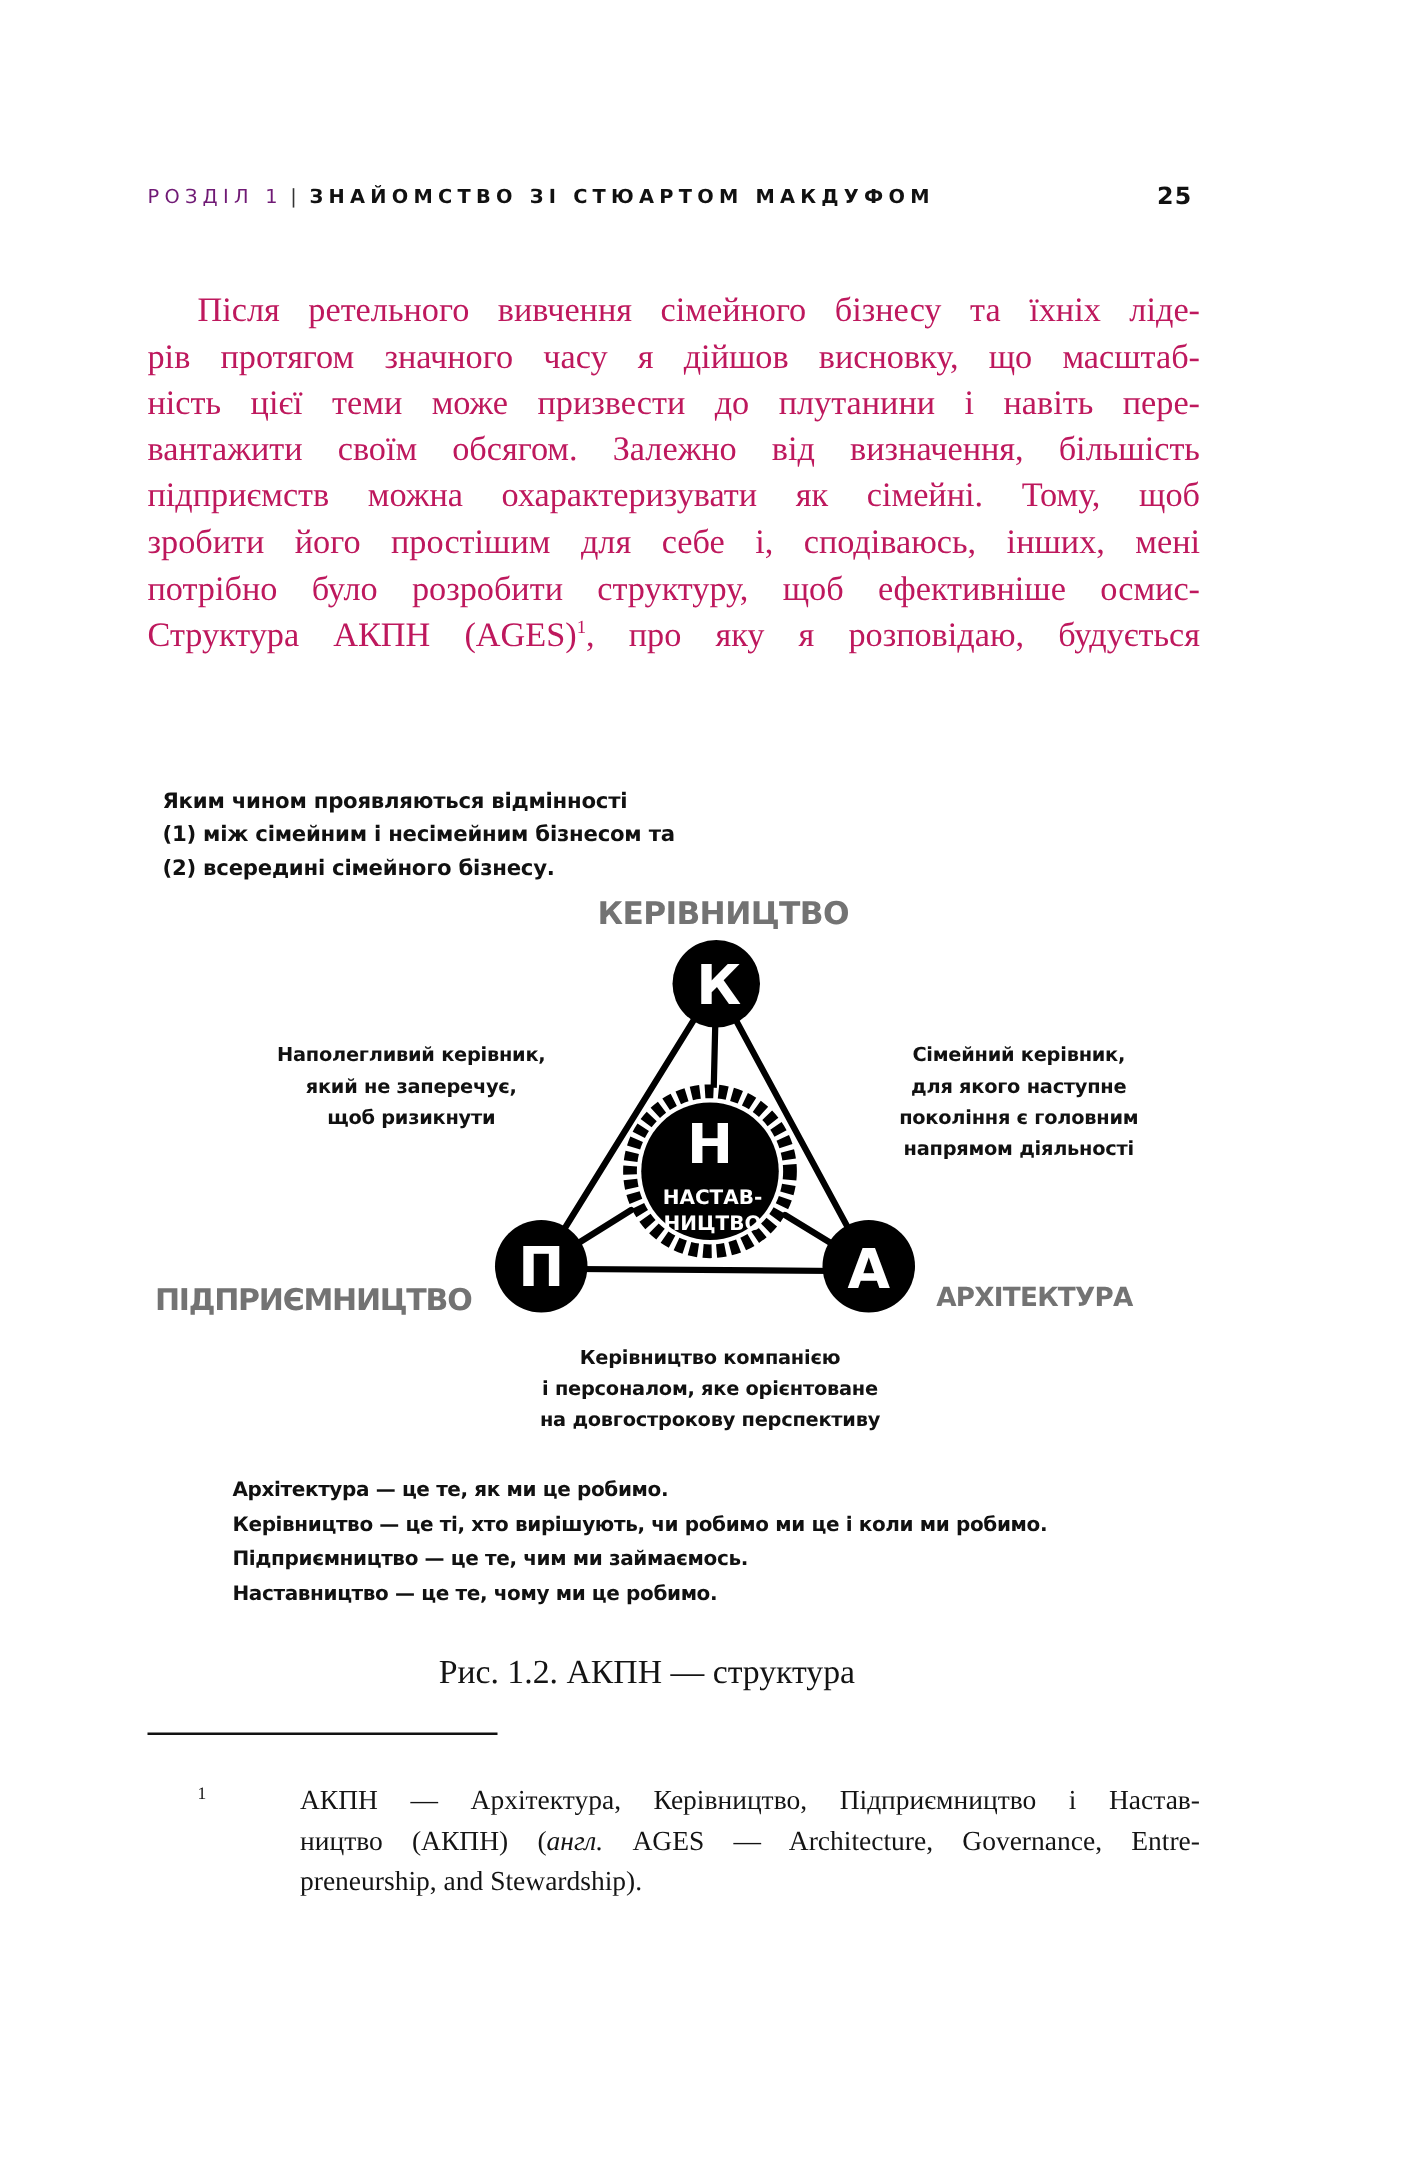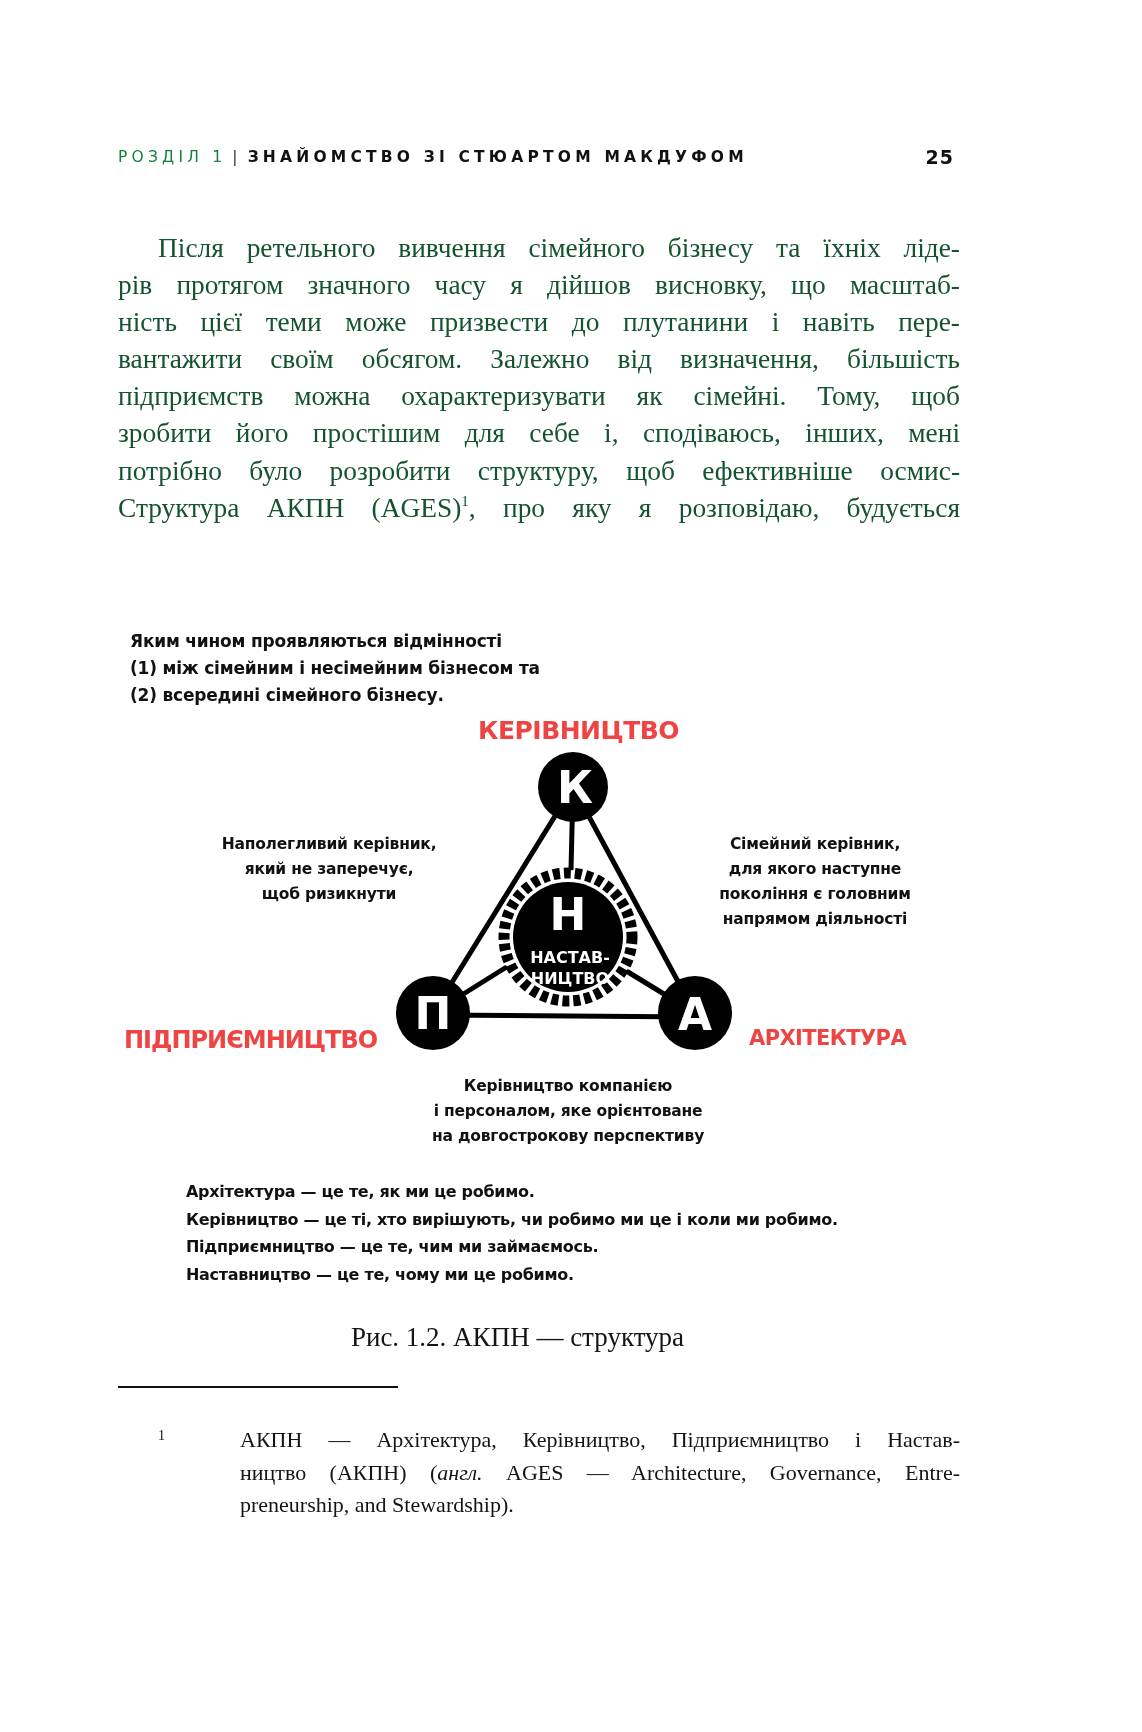--- a/index.html
+++ b/index.html
@@ -1,32 +1,32 @@
 <!DOCTYPE html>
 <html><head>
 <meta charset="utf-8">
 <style>
   html, body { margin: 0; padding: 0; background: #ffffff; }
   body { width: 1142px; height: 1732px; position: relative; overflow: hidden; color: #111111; }
   .abs { position: absolute; }
   .running-head { left: 118px; top: 148px; width: 836px; height: 24px;
     font-family: "DejaVu Sans", sans-serif; font-size: 15.5px; letter-spacing: 4.2px; }
-  .rh-chapter { font-weight: normal; color: #15803d; text-align: right; }
+  .rh-chapter { font-weight: normal; color: #701a75; text-align: right; }
   .rh-sep { margin: 0 6px; color: #333; font-weight: normal; }
   .rh-title { font-weight: bold; color: #111; }
   .rh-page { position: absolute; right: 0; top: -2px; font-weight: bold; font-size: 19px; letter-spacing: 1px; }
   .body-text { left: 118px; top: 230px; width: 842px;
     font-family: "Liberation Serif", "DejaVu Serif", serif; font-size: 27.4px; line-height: 37.1px;
-    text-align: justify; color: #14532d; }
+    text-align: justify; color: #be185d; }
   .body-line { display: block; white-space: nowrap; text-align-last: justify; text-align: justify; }
   .body-line.first { text-indent: 40px; }
   .body-line sup { font-size: 15px; vertical-align: 11px; line-height: 0; }
   .hand { font-family: "DejaVu Sans", sans-serif; font-weight: bold; color: #111; }
   .intro { left: 130px; top: 628px; font-size: 17px; line-height: 27px; letter-spacing: -0.2px; }
-  .big-label { font-family: "DejaVu Sans", sans-serif; font-weight: bold; font-size: 25px; letter-spacing: -0.5px; color: #ef4444; }
+  .big-label { font-family: "DejaVu Sans", sans-serif; font-weight: bold; font-size: 25px; letter-spacing: -0.5px; color: #737373; }
   .lbl-k { left: 478px; top: 716px; }
   .lbl-p { left: 124px; top: 1026px; font-size: 24px; letter-spacing: -1px; }
   .lbl-a { left: 749px; top: 1026px; font-size: 21px; letter-spacing: -0.6px; }
   .desc { font-size: 15.5px; line-height: 25px; text-align: center; letter-spacing: -0.2px; }
   .desc-left { left: 196px; top: 832px; width: 266px; }
   .desc-right { left: 690px; top: 832px; width: 250px; }
   .desc-bottom { left: 420px; top: 1074px; width: 296px; }
   .defs { left: 186px; top: 1178px; font-size: 16px; line-height: 27.5px; letter-spacing: -0.3px; }
   .caption { left: 0; width: 1035px; top: 1322px; text-align: center;
     font-family: "Liberation Serif", serif; font-size: 27px; color: #141414; }

